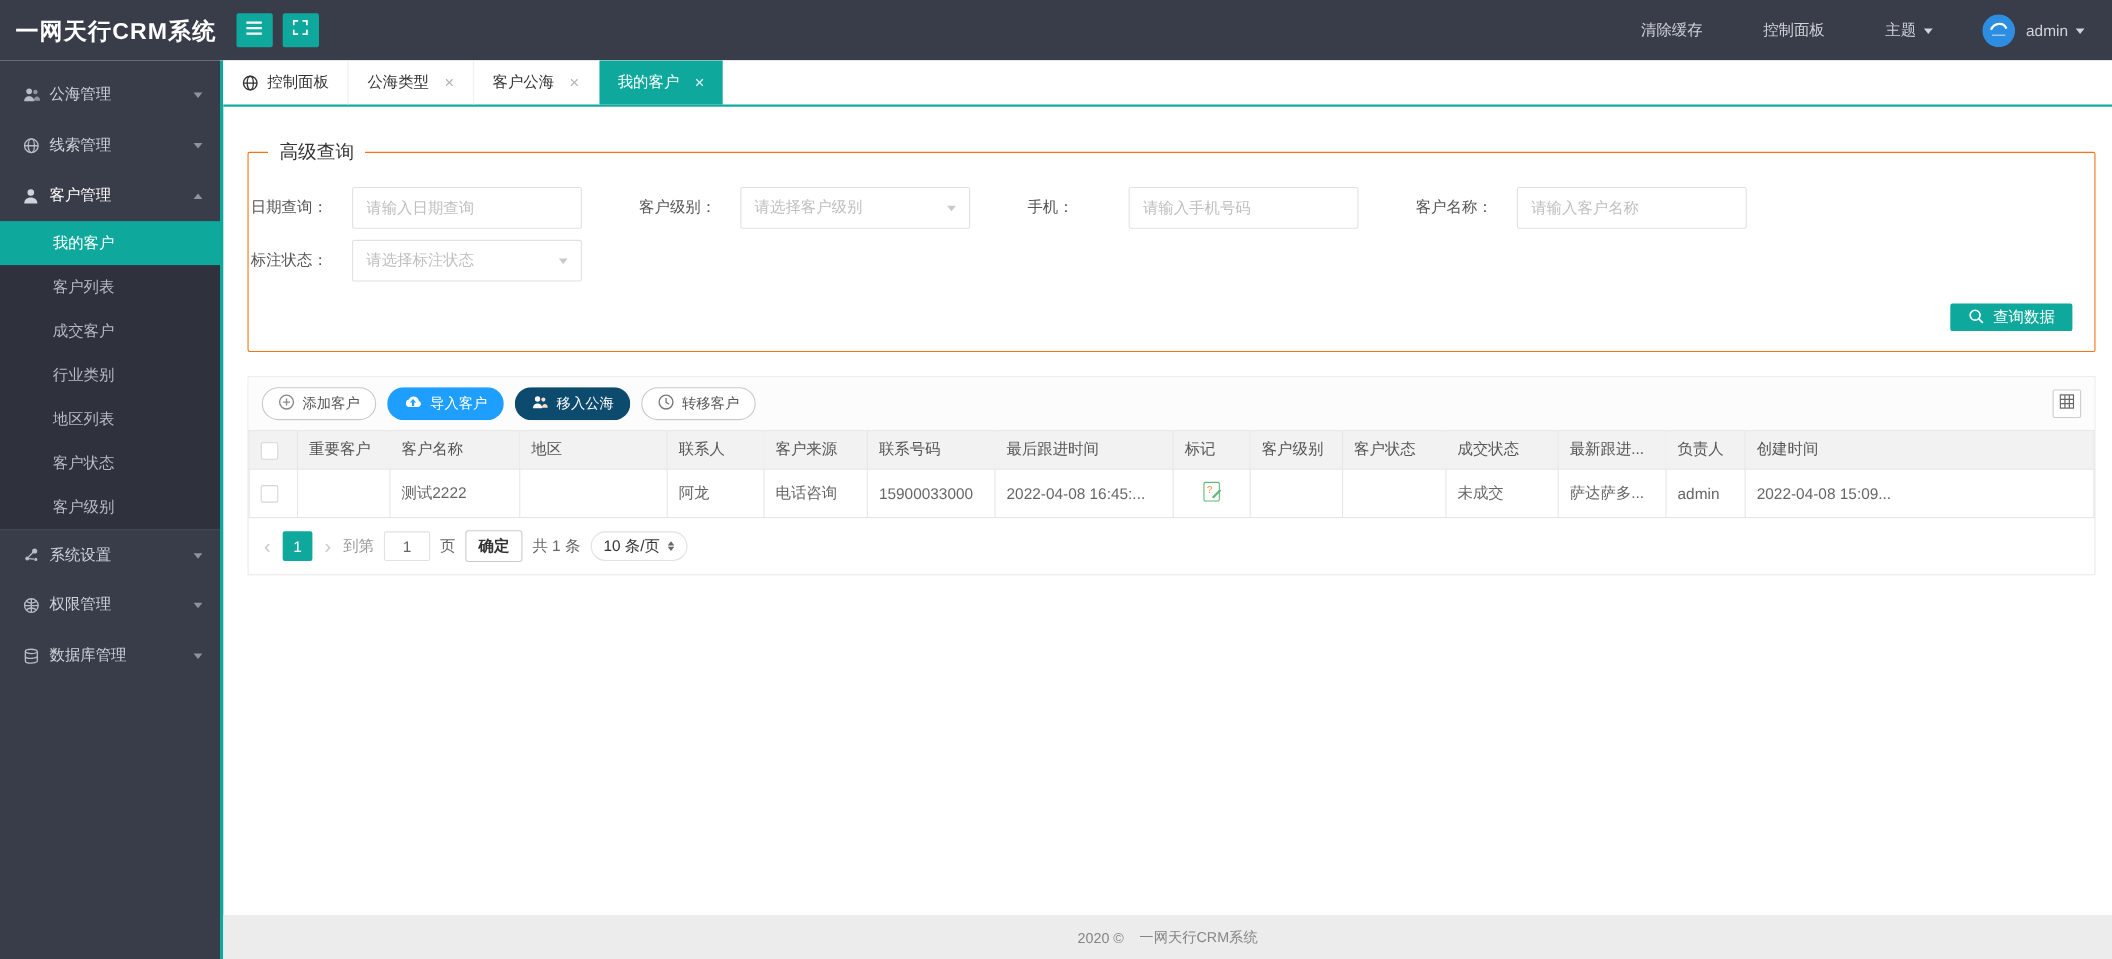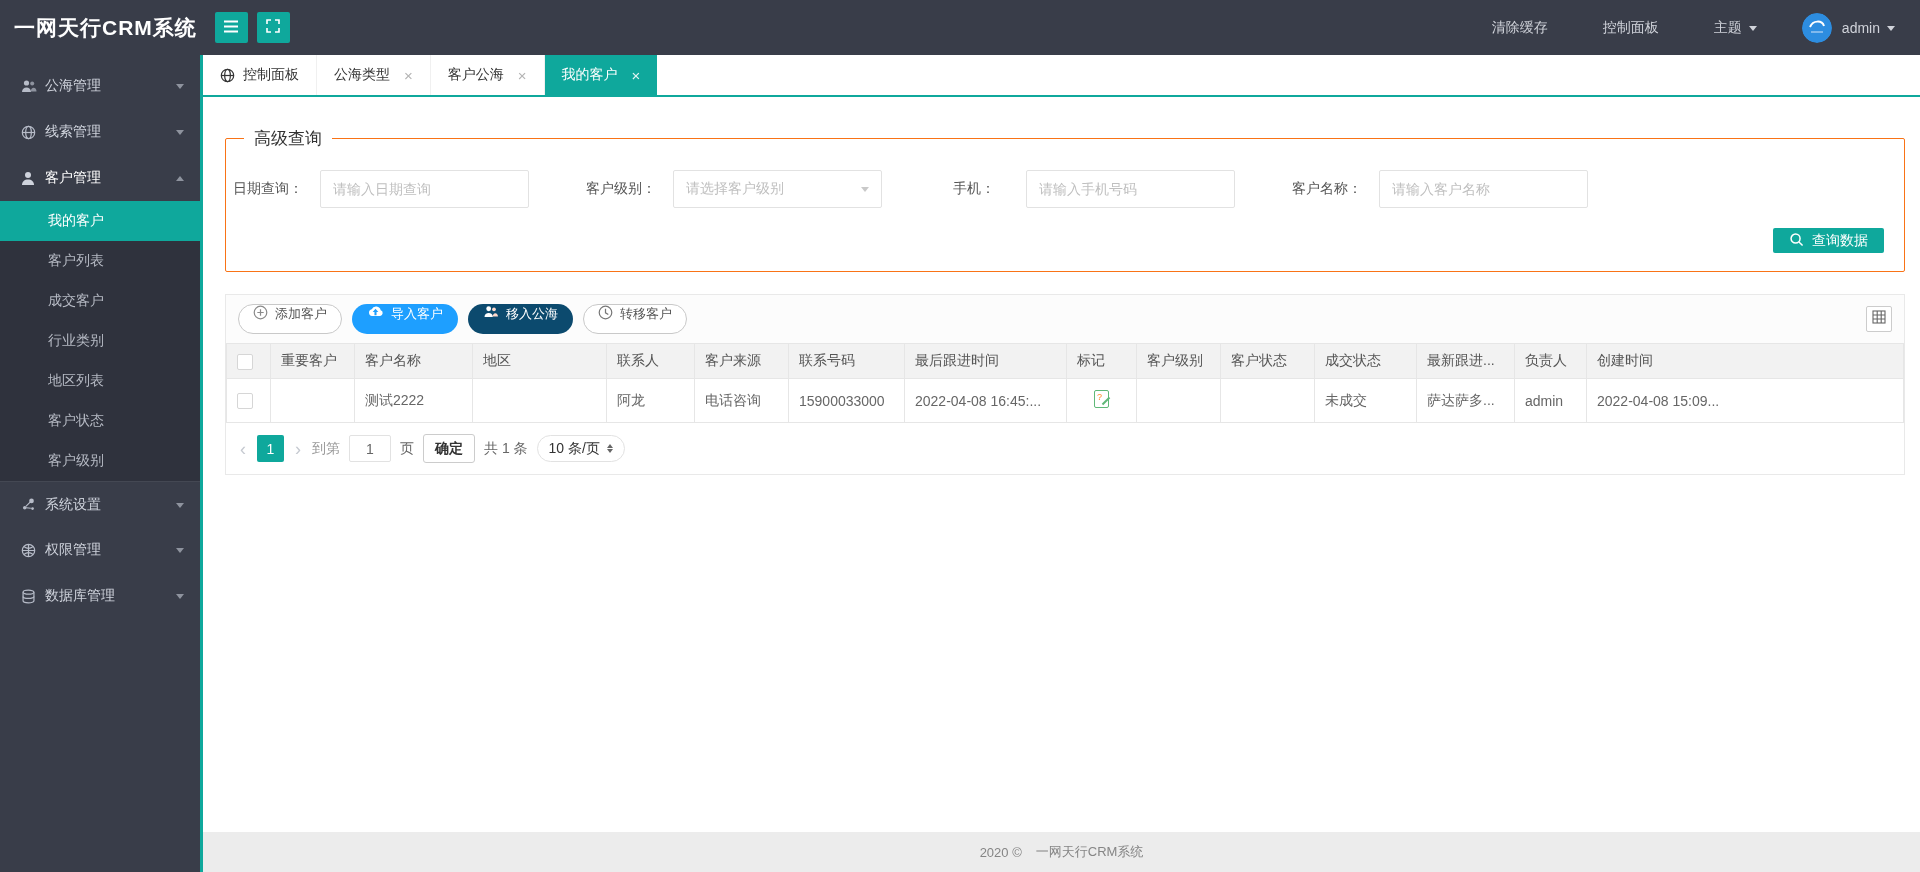--- a/index.html
+++ b/index.html
@@ -38,32 +38,32 @@
   .tab.active { background:#0FA89C; color:#fff; border-right:none; }
   .tab.active .close { color:#e6f5f3; }
 
   .content { flex:1; padding:14px 15px 0 22px; min-height:0; }
 
   
   fieldset.query { border:1px solid #f97316; border-radius:2px; margin:16px 0 0 0; padding:10px 20px 18px 2px; }
   fieldset.query legend { margin-left:16px; padding:0 10px; font-size:17px; color:#333; }
   .qrow { display:flex; margin-top:10px; }
   .qfield { display:flex; align-items:center; margin-right:52px; }
-  .qlabel { width:92px; text-align:center; padding-right:12px; font-size:14px; color:#555; white-space:nowrap; }
+  .qlabel { width:92px; text-align:left; padding-right:12px; font-size:14px; color:#555; white-space:nowrap; }
   .qinput, .qselect { width:209px; height:38px; border:1px solid #e2e2e2; border-radius:2px; background:#fff; font-size:14px; padding:0 12px; color:#666; }
   .qinput::placeholder { color:#bfbfbf; }
   .qselect { display:flex; align-items:center; justify-content:space-between; color:#bfbfbf; cursor:pointer; }
   .qselect .caret-down { color:#c9c9c9; margin-top:4px; }
   .query-actions { display:flex; justify-content:flex-end; margin-top:20px; }
   .btn-query { background:#0FA89C; color:#fff; border:none; height:25px; padding:0 16px; border-radius:2px; font-size:14px; display:flex; align-items:center; gap:8px; cursor:pointer; }
 
   
   .table-card { margin-top:22px; border:1px solid #e9e9e9; }
   .toolbar { display:flex; align-items:center; padding:9px 12px; background:#fcfcfc; }
-  .pill { height:30px; border-radius:15px; display:inline-flex; gap:7px; padding:0 14px; font-size:13px; margin-right:10px; border:1px solid transparent; cursor:pointer; white-space:nowrap; }
+  .pill { height:30px; border-radius:15px; display:inline-flex; align-items:center; gap:7px; padding:0 14px; font-size:13px; margin-right:10px; border:1px solid transparent; cursor:pointer; white-space:nowrap; }
   .pill.plain { background:#fff; border-color:#c9c9c9; color:#555; }
   .pill.blue { background:#1E9FFF; color:#fff; }
   .pill.red { background:#0c4a6e; color:#fff; }
   .grid-btn { margin-left:auto; width:26px; height:26px; border:1px solid #ccc; border-radius:2px; display:flex; align-items:center; justify-content:center; background:#fff; cursor:pointer; }
 
   table.data { width:100%; border-collapse:collapse; table-layout:fixed; font-size:14px; }
   table.data th { background:#f2f2f2; border:1px solid #e6e6e6; font-weight:normal; color:#555; padding:8px 10px; text-align:left; white-space:nowrap; overflow:hidden; }
   table.data td { border:1px solid #e6e6e6; color:#666; padding:11px 10px; white-space:nowrap; overflow:hidden; }
   th.c-mark, td.c-mark { text-align:center; }
   .checkbox { display:inline-block; width:16px; height:16px; border:1px solid #d6d6d6; border-radius:2px; background:#fff; vertical-align:middle; cursor:pointer; }
@@ -246,20 +246,29 @@
                 <span class="caret-down"></span>
               </div>
             </div>
             <div class="qfield">
               <span class="qlabel">手机：</span>
               <input class="qinput" placeholder="请输入手机号码" style="">
             </div>
             <div class="qfield" style="margin-right:0">
               <span class="qlabel">客户名称：</span>
               <input class="qinput" placeholder="请输入客户名称" style="">
+            </div>
+          </div>
+          <div class="qrow">
+            <div class="qfield">
+              <span class="qlabel">标注状态：</span>
+              <div class="qselect">
+                <span>请选择标注状态</span>
+                <span class="caret-down"></span>
+              </div>
             </div>
           </div>
           <div class="query-actions">
             <button class="btn-query">
               <span><svg width="15" height="15" viewBox="0 0 16 16" fill="none" stroke="#fff" stroke-width="1.6">
                     <circle cx="7" cy="7" r="4.8"></circle>
                     <path d="M10.6 10.6l3.9 3.9"></path>
                   </svg></span>
               <span>查询数据</span>
             </button>

